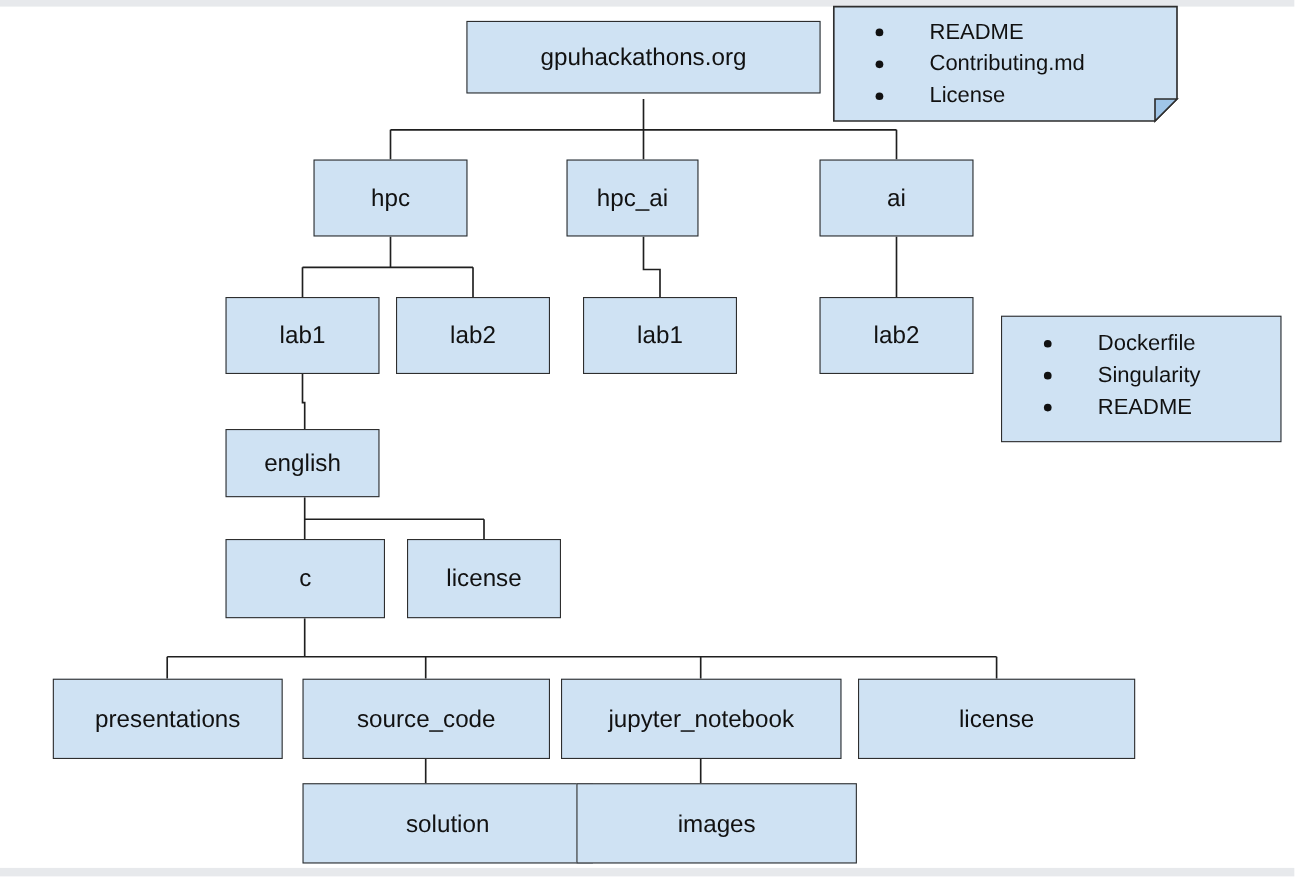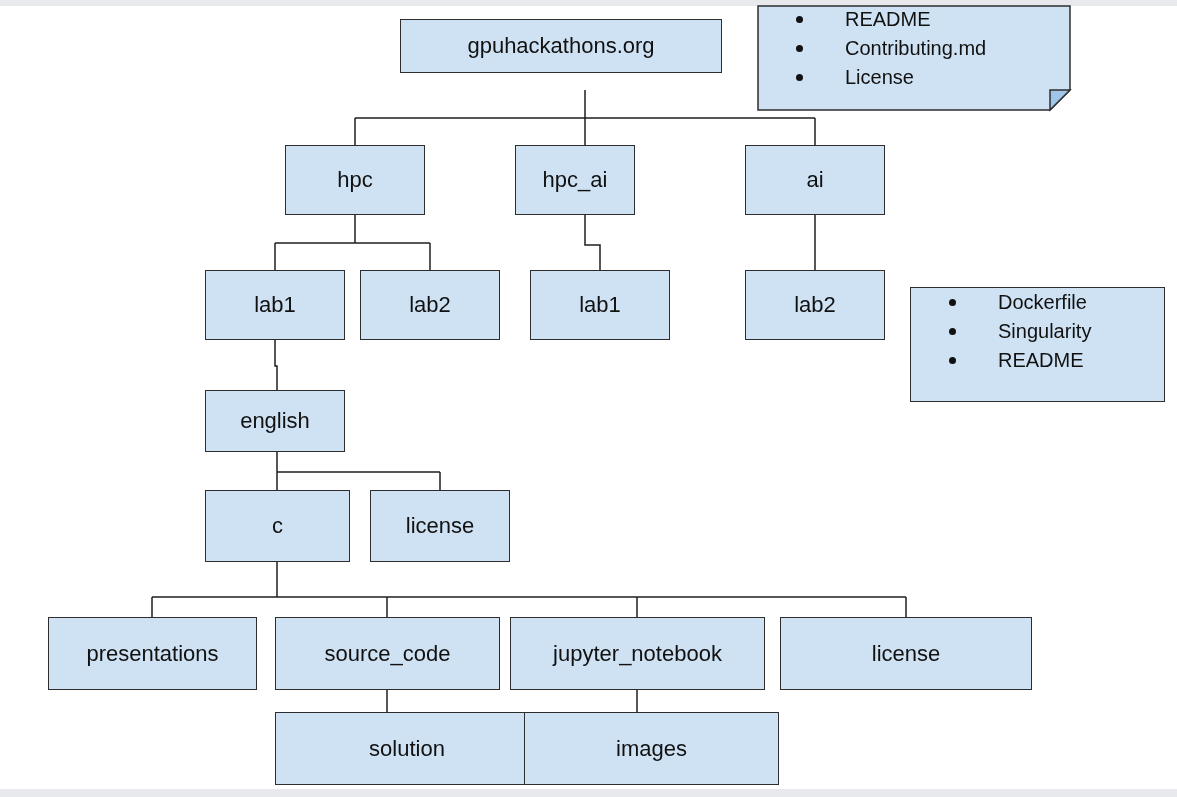--- a/index.html
+++ b/index.html
@@ -28,20 +28,21 @@
     background:var(--box-fill);
     border:1.5px solid var(--box-border);
     display:flex;align-items:center;justify-content:center;
     font-size:22px;color:var(--text);
     text-align:center;
     white-space:nowrap;
   }
   .note-text{
     position:absolute;
     display:flex;flex-direction:column;justify-content:flex-start;
+    padding-top:10px;
     color:var(--text);
   }
   .note-box{
     position:absolute;
     background:var(--box-fill);
     border:1.5px solid var(--box-border);
     margin-top:22px;
   }
   .note-row{display:flex;align-items:center;height:29px;}
   .bullet{
@@ -76,21 +77,21 @@
 
     <path d="M277,452 V490 M277,472 H440 M440,472 V490" style="fill:none;stroke:var(--connector);stroke-width:1.5"></path>
 
     <path d="M277,562 V597 M152,597 H906 M152,597 V617 M387,597 V617 M637,597 V617 M906,597 V617" style="fill:none;stroke:var(--connector);stroke-width:1.5"></path>
 
     <path d="M387,690 V712" style="fill:none;stroke:var(--connector);stroke-width:1.5"></path>
 
     <path d="M637,690 V712" style="fill:none;stroke:var(--connector);stroke-width:1.5"></path>
   </svg>
 
-  <div class="node" style="left:400px;top:19px;width:322px;height:54px">gpuhackathons.org</div>
+  <div class="node" style="left:424px;top:19px;width:322px;height:66px">gpuhackathons.org</div>
 
   <div class="node" style="left:285px;top:145px;width:140px;height:70px">hpc</div>
   <div class="node" style="left:515px;top:145px;width:120px;height:70px">hpc_ai</div>
   <div class="node" style="left:745px;top:145px;width:140px;height:70px">ai</div>
 
   <div class="node" style="left:205px;top:270px;width:140px;height:70px">lab1</div>
   <div class="node" style="left:360px;top:270px;width:140px;height:70px">lab2</div>
   <div class="node" style="left:530px;top:270px;width:140px;height:70px">lab1</div>
   <div class="node" style="left:745px;top:270px;width:140px;height:70px">lab2</div>
 

